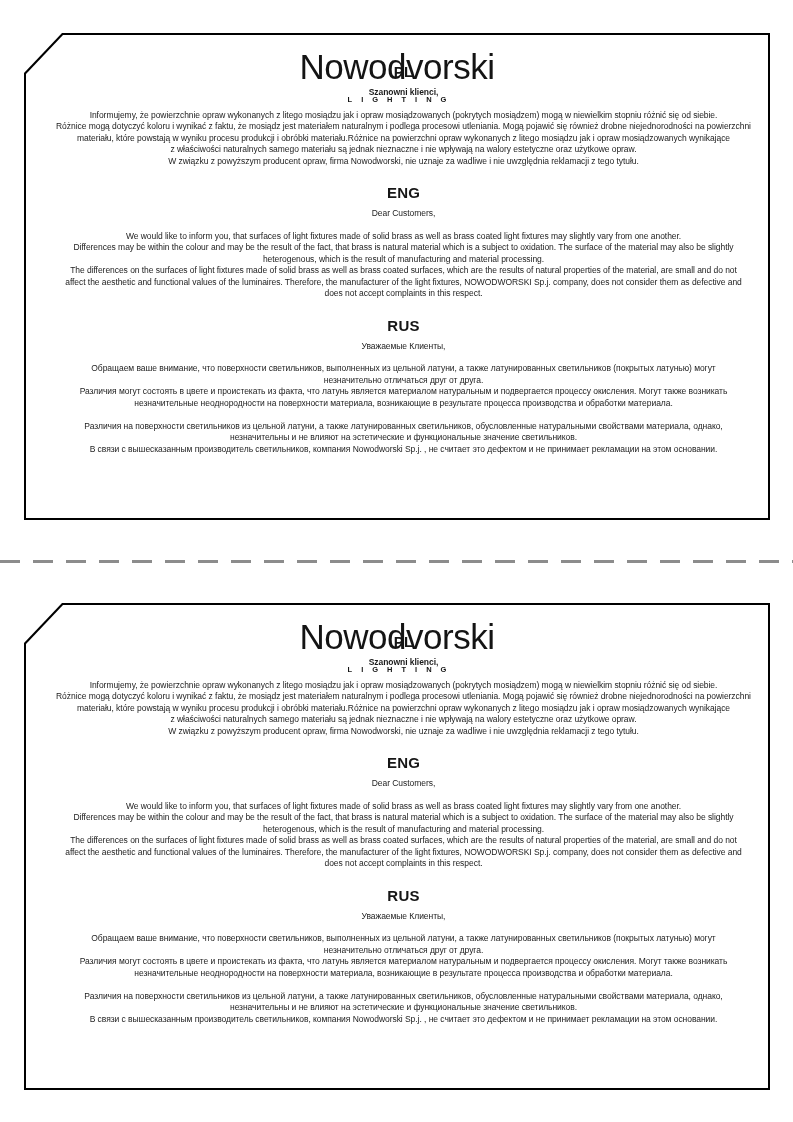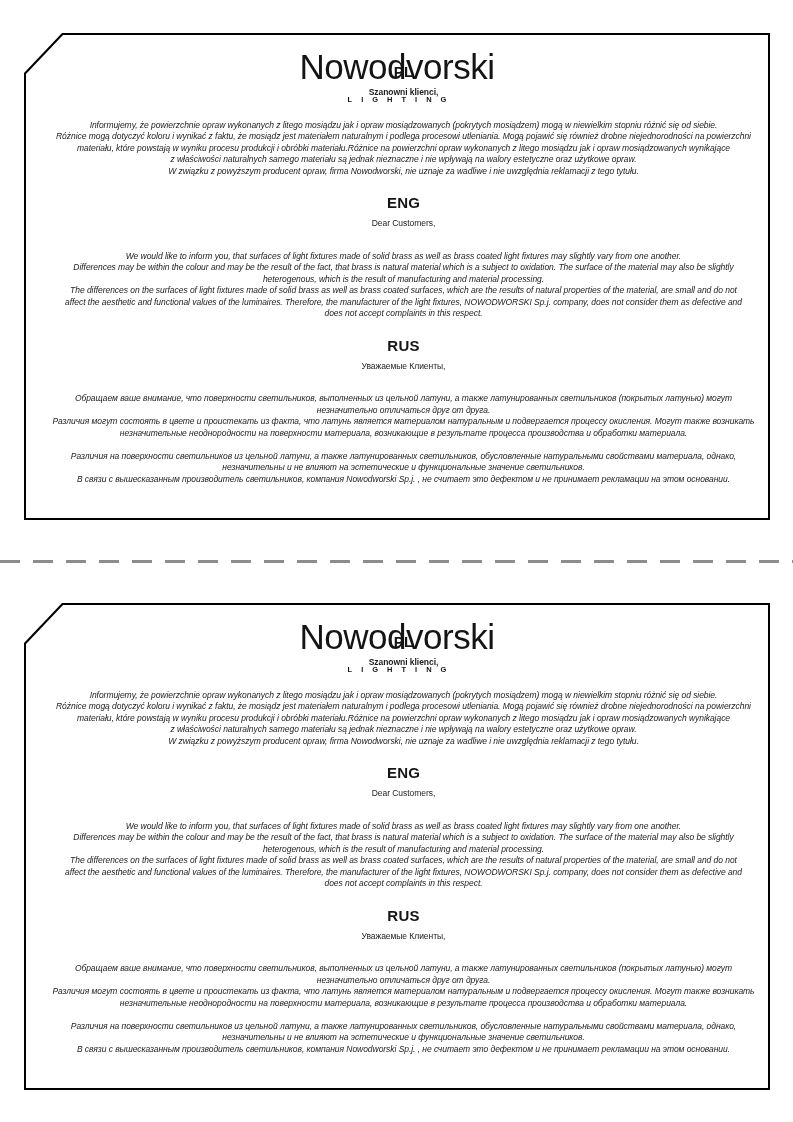--- a/index.html
+++ b/index.html
@@ -72,26 +72,25 @@
     color: #161616;
   }
   .salutation {
     margin: 6px 0 0;
     font-size: 8.5px;
     line-height: 11.5px;
     letter-spacing: -0.05px;
   }
   .salutation--bold { font-weight: bold; }
   .body-text {
-    margin: 21px 0 0;
+    margin: 11px 0 0;
     font-size: 8.5px;
     line-height: 11.5px;
     letter-spacing: -0.05px;
     white-space: pre-line;
-    font-style: italic;
   }
 </style>
 </head>
 <body>
 
 <div class="card card--1">
   <div class="card-inner">
     <header class="logo">
       <div class="brand">Nowodvorski</div>
       <div class="brand-sub">LIGHTING</div>

